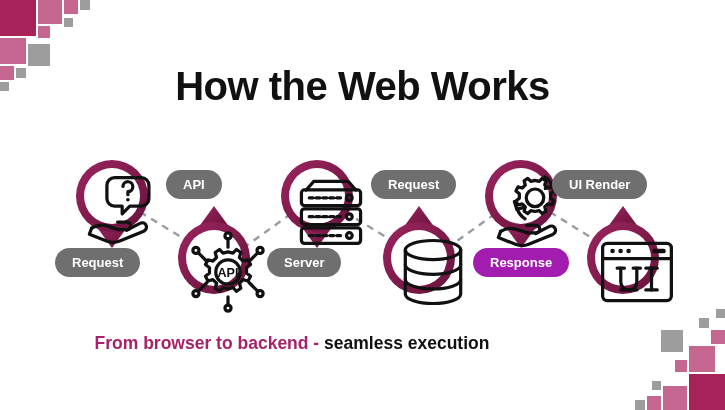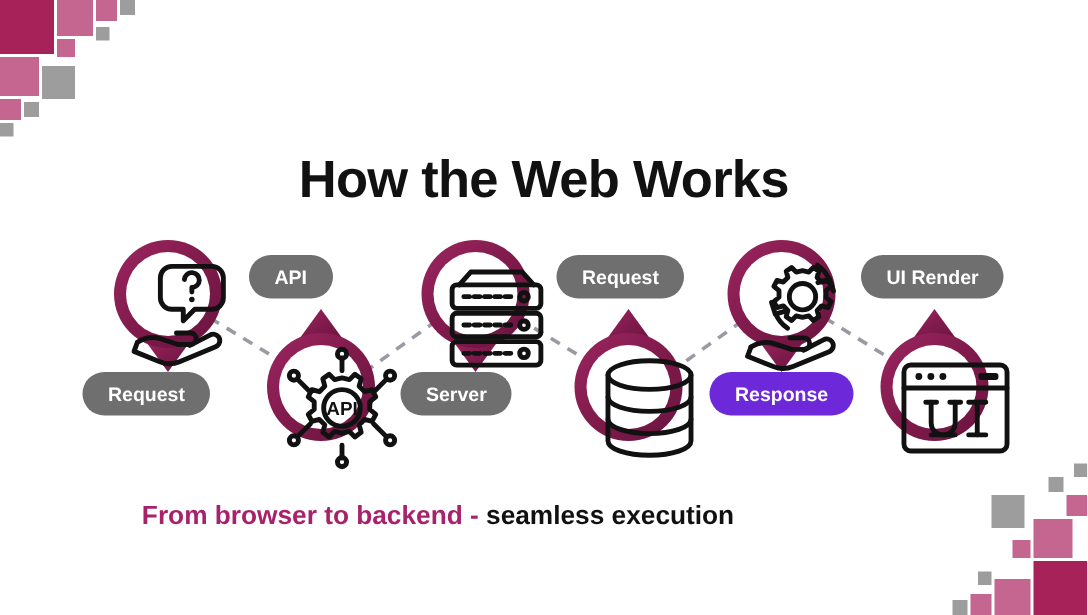--- a/index.html
+++ b/index.html
@@ -23,26 +23,25 @@
     position: absolute;
   }
 
   
   #title {
     position: absolute;
     left: 0;
     top: 64px;
     width: 725px;
     text-align: center;
-    font-size: 35px;
+    font-size: 40px;
     font-weight: bold;
     letter-spacing: -0.5px;
     color: #111111;
     font-family: "Liberation Sans", sans-serif;
-    margin-top: 36px;
   }
 
   
   #subtitle {
     position: absolute;
     left: 0;
     top: 333px;
     width: 584px;
     text-align: center;
     font-size: 17.5px;
@@ -315,20 +314,20 @@
       <path stroke="#111" fill="none" stroke-width="1.7" stroke-linecap="round" stroke-linejoin="round" d="M13.5 31.4h8.4"></path>
     </svg>
           </div>
   </div>
       </div>
     <div id="pills-layer">
         <div class="pill" style="left: 55px; top: 248px; background: rgb(111, 111, 111);">Request</div>
         <div class="pill" style="left: 166px; top: 170px; background: rgb(111, 111, 111);">API</div>
         <div class="pill" style="left: 267px; top: 248px; background: rgb(111, 111, 111);">Server</div>
         <div class="pill" style="left: 371px; top: 170px; background: rgb(111, 111, 111);">Request</div>
-        <div class="pill" style="left: 473px; top: 248px; background: #6d28d9;">Response</div>
-        <div class="pill" style="left: 574px; top: 170px; background: rgb(111, 111, 111);">UI Render</div>
+        <div class="pill" style="left: 473px; top: 248px; background: #a21caf;">Response</div>
+        <div class="pill" style="left: 552px; top: 170px; background: rgb(111, 111, 111);">UI Render</div>
       </div>
   </div>
 
   <div id="subtitle"><span class="accent">From browser to backend - </span><span>seamless execution</span></div>
 
 </div>
 
 </body></html>

